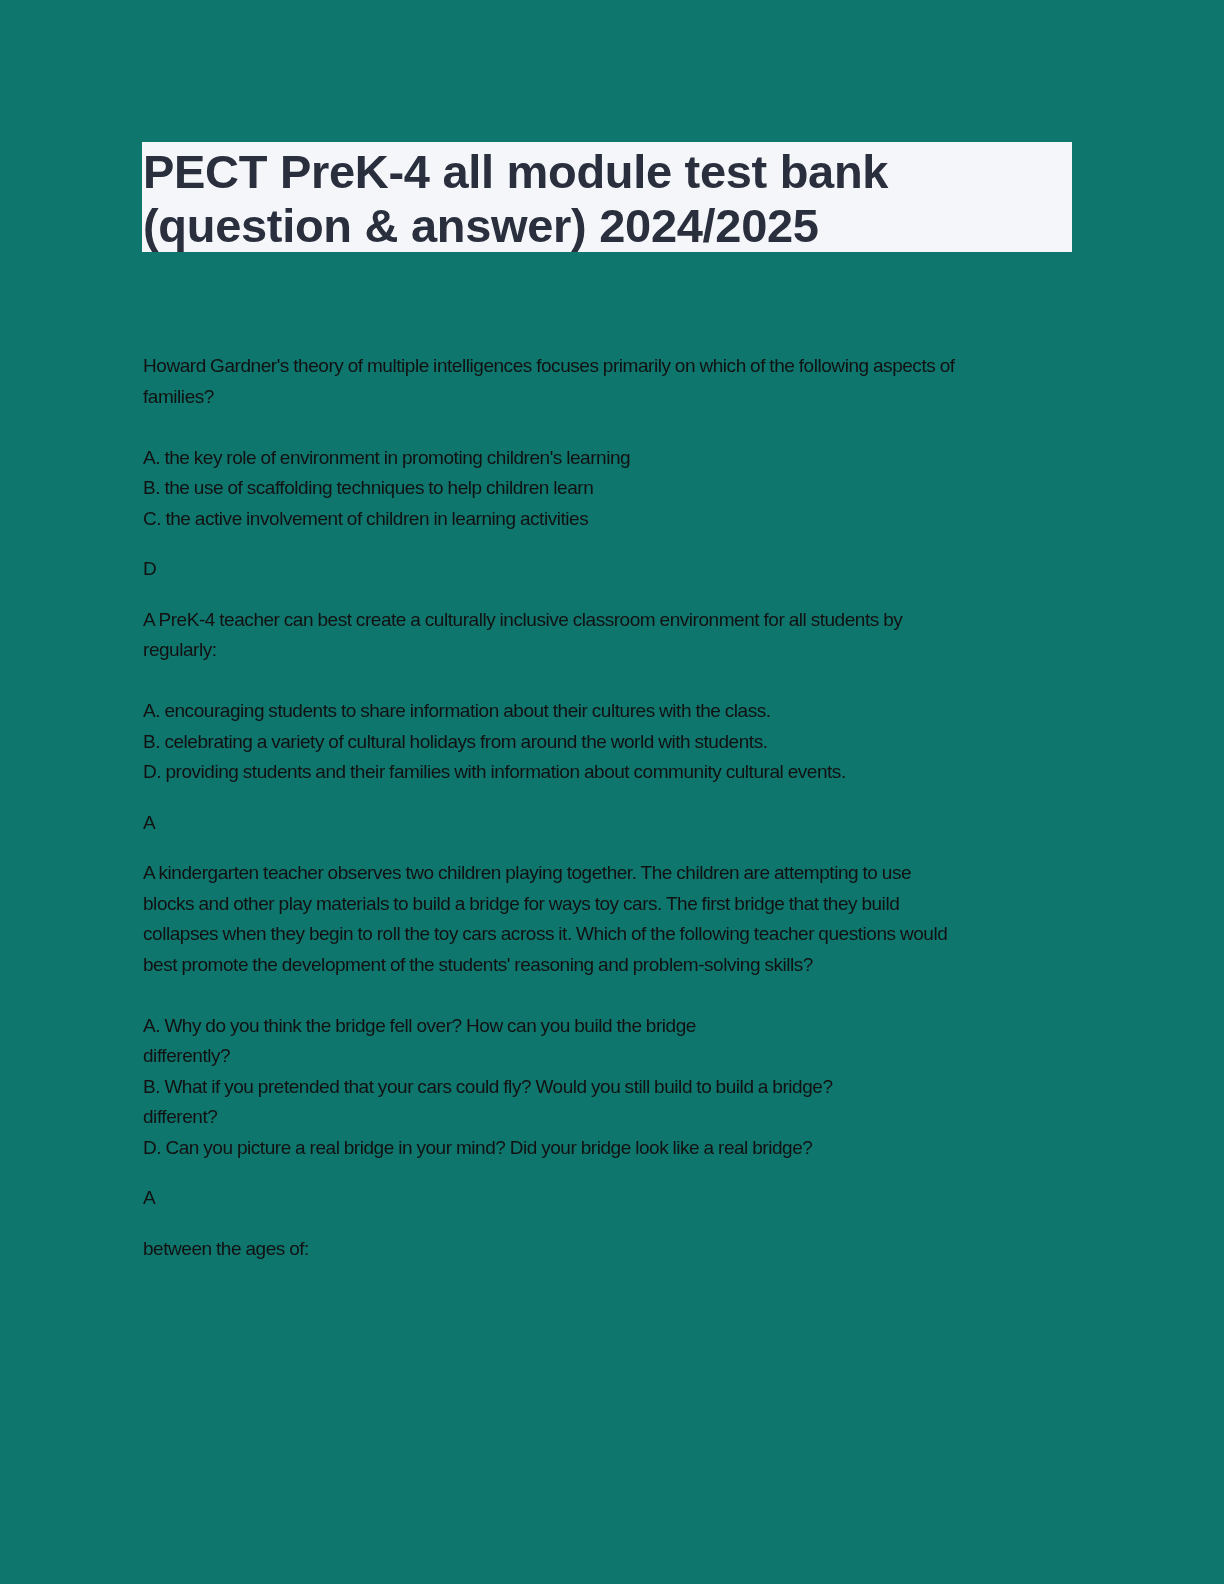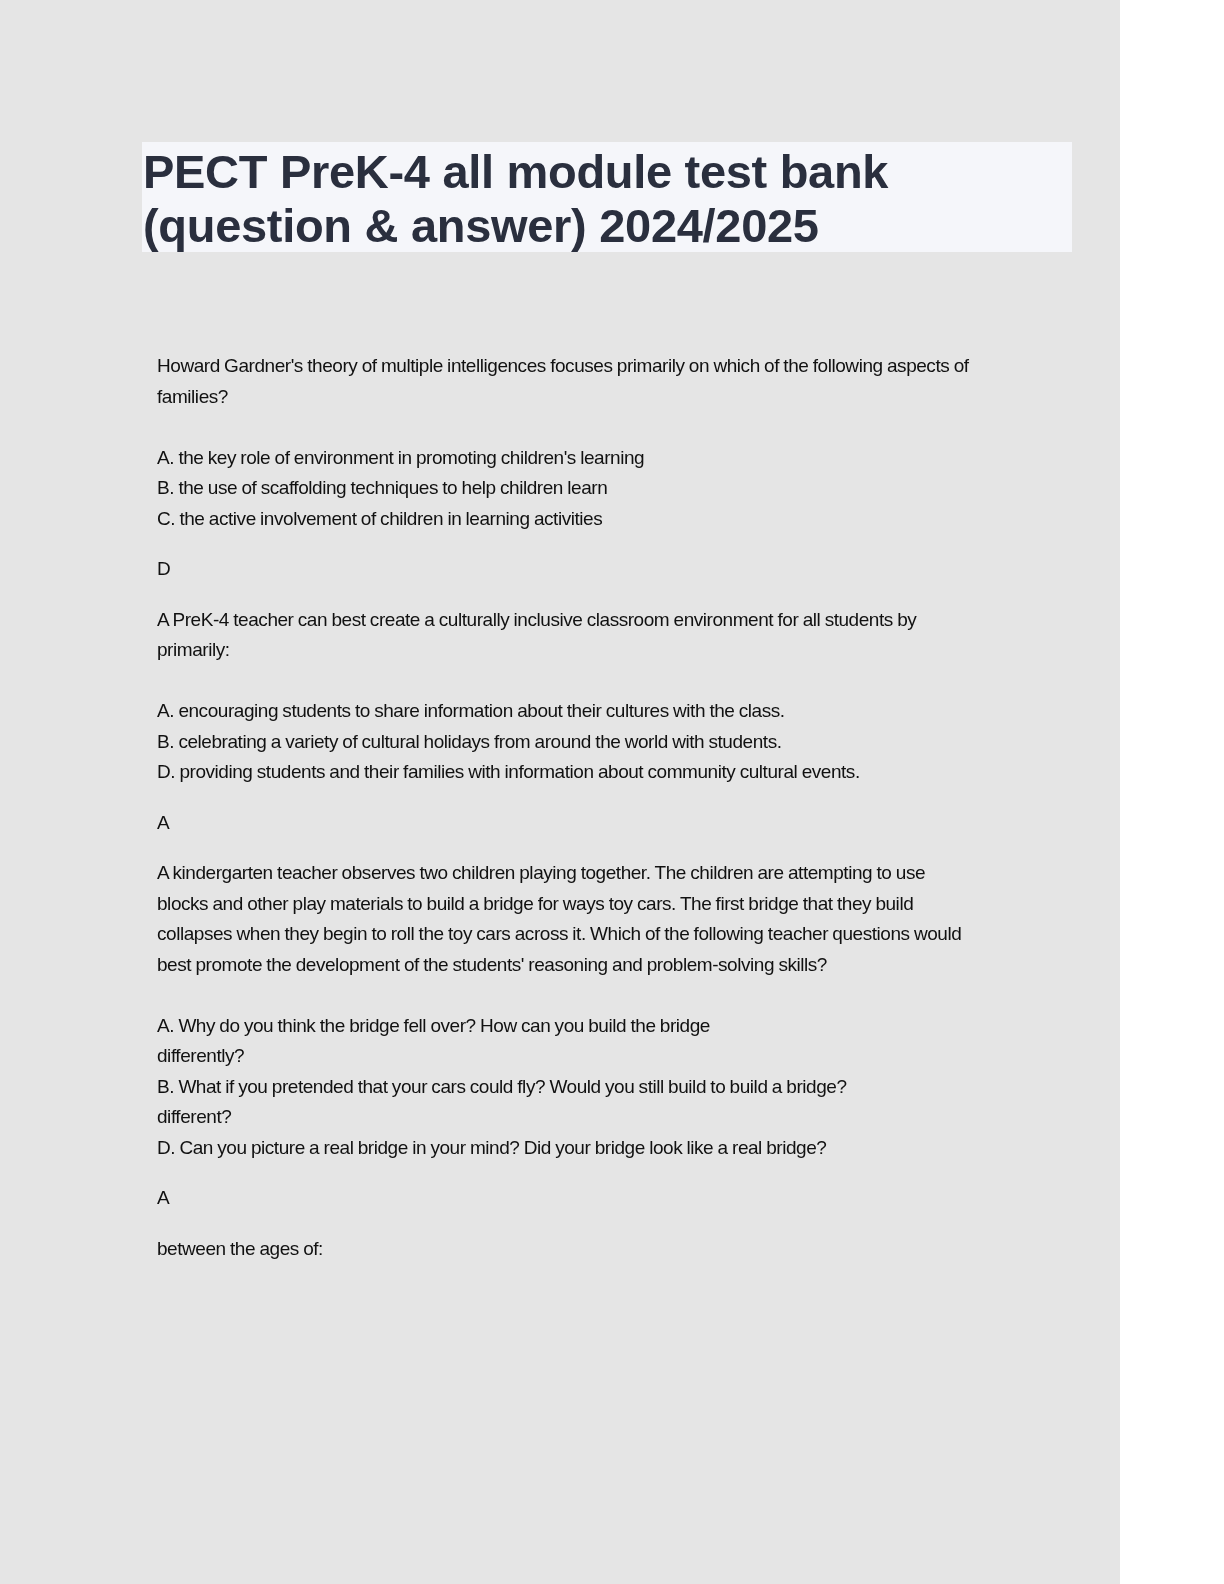--- a/index.html
+++ b/index.html
@@ -9,23 +9,23 @@
     }
     body {
       width: 1224px;
       height: 1584px;
       position: relative;
       overflow: hidden;
     }
     .page {
       position: absolute;
       left: 0; top: 0;
-      width: 1120px;
+      width: 1224px;
       height: 1584px;
-      background: #e5e5e5;
+      background: #0f766e;
     }
     .title-box {
       position: absolute;
       left: 142px;
       top: 142px;
       width: 930px;
       height: 110px;
       background: #f5f6fa;
     }
     .title {
@@ -42,21 +42,20 @@
       position: absolute;
       left: 143px;
       top: 351px;
       width: 935px;
       font-family: "Liberation Sans", sans-serif;
       font-size: 19px;
       line-height: 30.5px;
       color: #111111;
       letter-spacing: -0.45px;
       word-spacing: -0.5px;
-      margin-left: 14px;
     }
     .line {
       white-space: nowrap;
       display: block;
       height: 30.5px;
     }
     .gap {
       display: block;
       height: 30.5px;
     }
@@ -83,21 +82,21 @@
       <span class="line">A. the key role of environment in promoting children's learning</span>
       <span class="line">B. the use of scaffolding techniques to help children learn</span>
       <span class="line">C. the active involvement of children in learning activities</span>
       <span class="gap" style="height:20px;"></span>
       <span class="line">D</span>
       <span class="gap" style="height:20px;"></span>
     </div>
 
     <div class="qblock">
       <span class="line">A PreK-4 teacher can best create a culturally inclusive classroom environment for all students by</span>
-      <span class="line">primarily:</span>
+      <span class="line">regularly:</span>
       <span class="gap"></span>
       <span class="line">A. encouraging students to share information about their cultures with the class.</span>
       <span class="line">B. celebrating a variety of cultural holidays from around the world with students.</span>
       <span class="line">D. providing students and their families with information about community cultural events.</span>
       <span class="gap" style="height:20px;"></span>
       <span class="line">A</span>
       <span class="gap" style="height:20px;"></span>
     </div>
 
     <div class="qblock">

